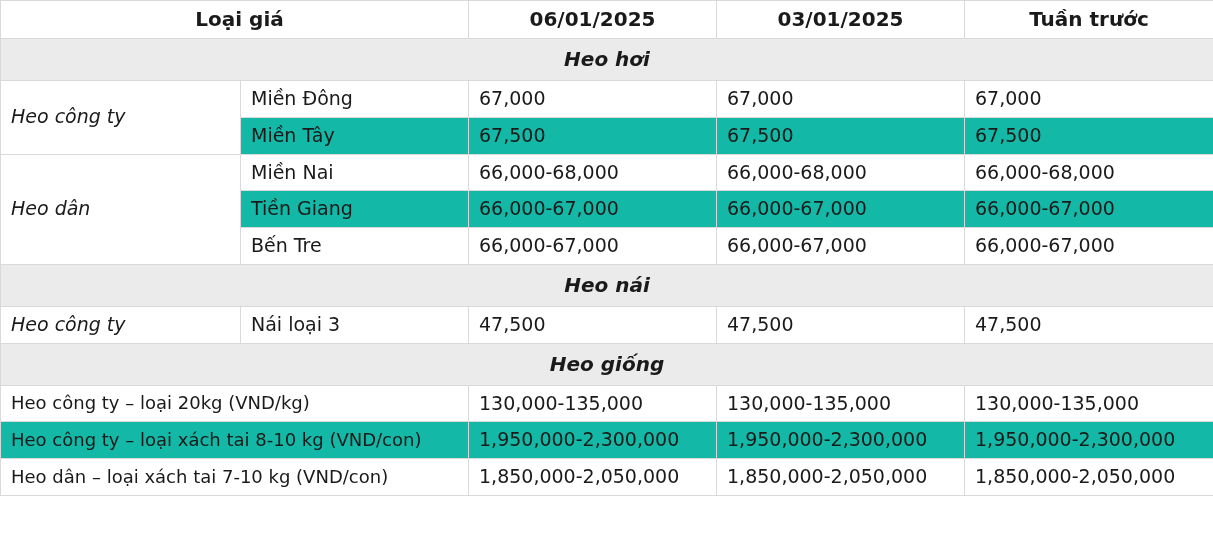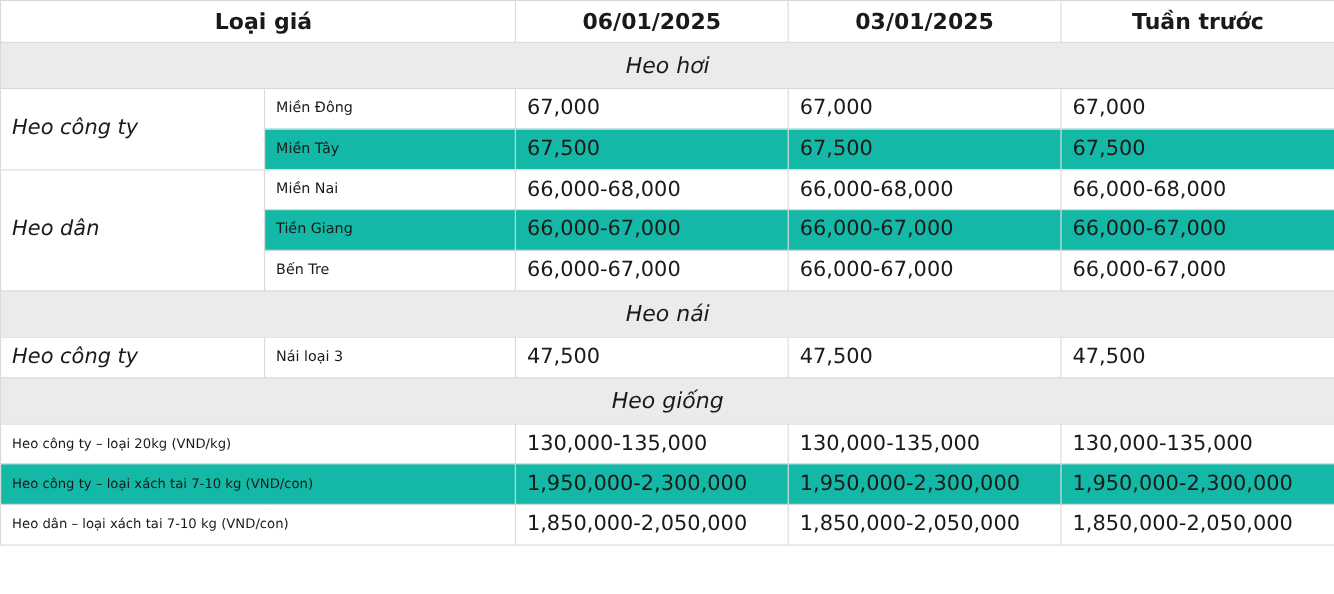--- a/index.html
+++ b/index.html
@@ -43,46 +43,46 @@
   }
   thead th.th-left {
     
     text-align: center;
     padding-left: 20px;
   }
   tr.section td {
     background: #ebebeb;
     text-align: center;
     font-style: italic;
-    font-weight: normal;
+    font-weight: bold;
     font-size: 20px;
     padding: 8px 22px;
   }
   td.group-cell {
     background: #ffffff;
     text-align: left;
     font-size: 19px;
     font-style: italic;
   }
   td.sub-cell {
     text-align: left;
-    font-size: 13px;
+    font-size: 19px;
   }
   td.val-cell {
     font-size: 19px;
   }
   tr.shade td {
     background: #14b8a6;
   }
   tr.plain td {
     background: #ffffff;
   }
   td.wide-label {
     text-align: left;
-    font-size: 12px;
+    font-size: 18px;
   }
 </style>
 </head>
 <body>
 
 <table class="price-table">
   <colgroup>
     <col class="c-group">
     <col class="c-sub">
     <col class="c-val">
@@ -151,21 +151,21 @@
     <tr class="section">
       <td colspan="5">Heo giống</td>
     </tr>
     <tr class="plain">
       <td class="wide-label" colspan="2">Heo công ty – loại 20kg (VND/kg)</td>
       <td class="val-cell">130,000-135,000</td>
       <td class="val-cell">130,000-135,000</td>
       <td class="val-cell">130,000-135,000</td>
     </tr>
     <tr class="shade">
-      <td class="wide-label" colspan="2">Heo công ty – loại xách tai 7-10 kg (VND/con)</td>
+      <td class="wide-label" colspan="2">Heo công ty – loại xách tai 8-10 kg (VND/con)</td>
       <td class="val-cell">1,950,000-2,300,000</td>
       <td class="val-cell">1,950,000-2,300,000</td>
       <td class="val-cell">1,950,000-2,300,000</td>
     </tr>
     <tr class="plain">
       <td class="wide-label" colspan="2">Heo dân – loại xách tai 7-10 kg (VND/con)</td>
       <td class="val-cell">1,850,000-2,050,000</td>
       <td class="val-cell">1,850,000-2,050,000</td>
       <td class="val-cell">1,850,000-2,050,000</td>
     </tr>

